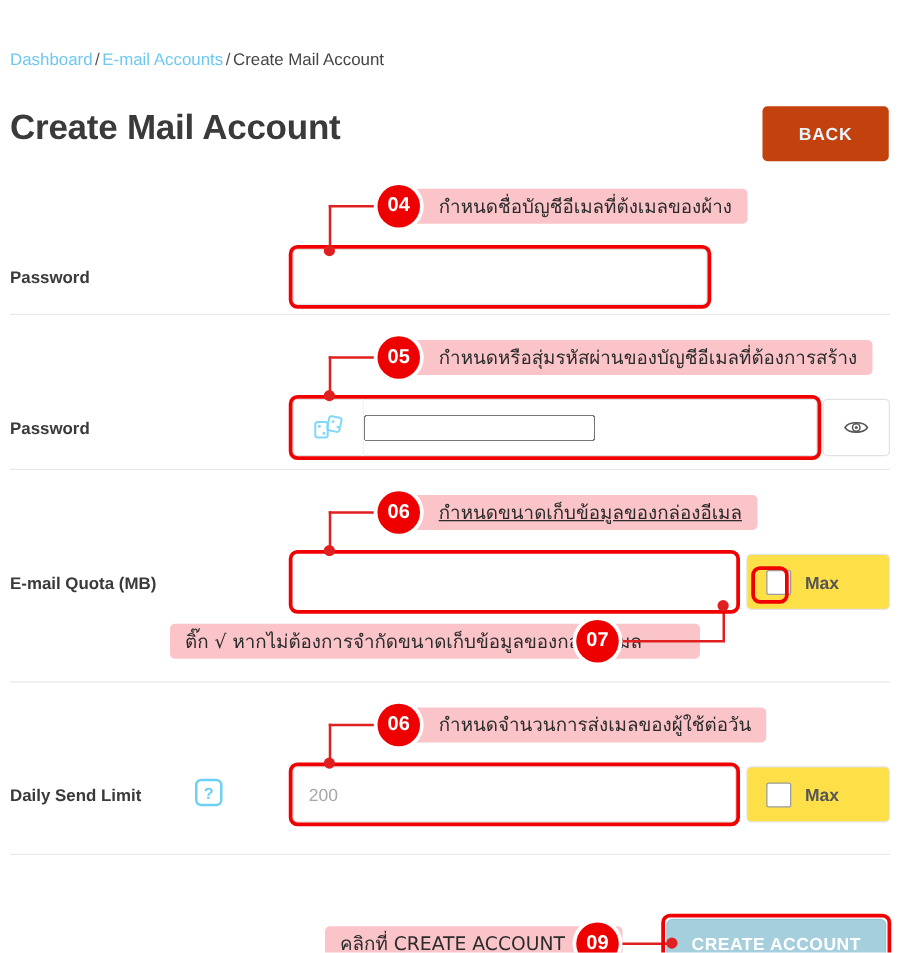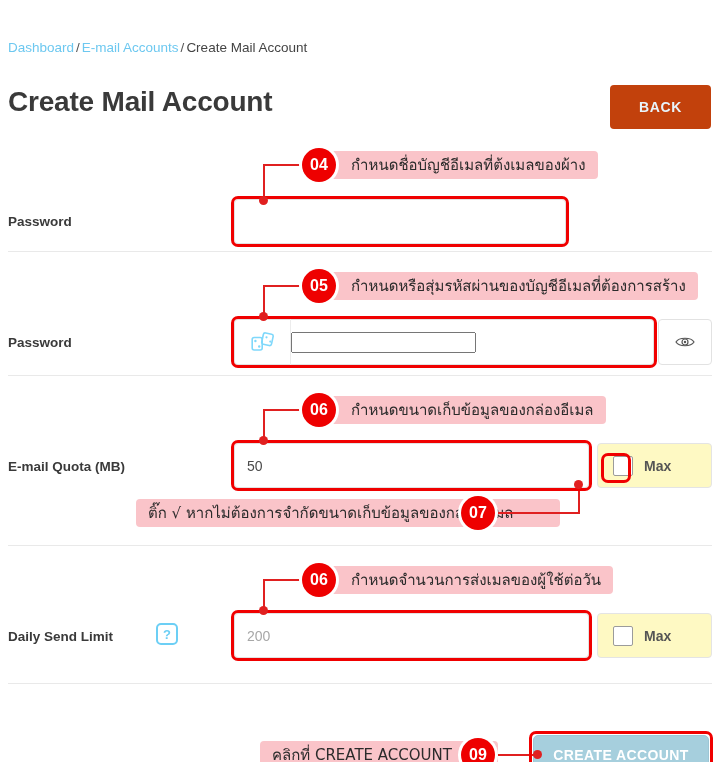--- a/index.html
+++ b/index.html
@@ -80,21 +80,21 @@
   }
   .pw-eye{
     position:absolute;box-sizing:border-box;
     border:1px solid #e2e2e2;border-radius:4px;background:#fff;
     display:flex;align-items:center;justify-content:center;cursor:pointer;
   }
 
   
   .max-box{
     position:absolute;box-sizing:border-box;
-    border:1px solid #e4e4e4;border-radius:4px;background:#fef9c3;
+    border:1px solid #e4e4e4;border-radius:4px;background:#fde047;
     display:flex;align-items:center;gap:11px;padding-left:15px;
   }
   .cb{
     width:20px;height:20px;box-sizing:border-box;
     border:1px solid #9b9b9b;border-radius:2px;background:#fff;
     cursor:pointer;flex:none;
   }
   .max-label{font-size:14px;font-weight:bold;color:#555;}
 
   
@@ -204,23 +204,20 @@
   </div>
   <div class="pw-eye" style="left:658px;top:286px;width:54px;height:46px">
     <svg width="20" height="14" viewBox="0 0 20 14" aria-hidden="true">
       <path d="M1 7 C4 2, 16 2, 19 7 C16 12, 4 12, 1 7 Z" fill="none" stroke="#555" stroke-width="1.2"></path>
       <circle cx="10" cy="7" r="3" fill="none" stroke="#555" stroke-width="1.2"></circle>
       <circle cx="10" cy="7" r="1.2" fill="#555"></circle>
     </svg>
   </div>
 
   <div class="row-label" style="left:8px;top:426px">E-mail Quota (MB)</div>
-  <div class="field-inner" style="left:234px;top:410px;width:355px;height:45px">
-    <input type="text" value="50" style="">
-  </div>
   <div class="max-box" style="left:597px;top:410px;width:115px;height:45px">
     <span class="cb"></span>
     <span class="max-label">Max</span>
   </div>
 
   <div class="row-label" style="left:8px;top:596px">Daily Send Limit</div>
   <div class="help-icon" style="left:156px;top:590px">?</div>
   <div class="field-inner" style="left:234px;top:580px;width:355px;height:45px">
     <input type="text" placeholder="200" style="">
   </div>
@@ -242,21 +239,21 @@
     <div class="dot" style="left:259px;top:163px"></div>
     <div class="hl" style="left:231px;top:163px;width:338px;height:51px"></div>
 
     <div class="callout pad-l" style="left:305px;top:239px;">กำหนดหรือสุ่มรหัสผ่านของบัญชีอีเมลที่ต้องการสร้าง</div>
     <div class="badge" style="left:302px;top:236px">05</div>
     <div class="line-h" style="left:263px;top:252px;width:42px"></div>
     <div class="line-v" style="left:263px;top:252px;height:32px"></div>
     <div class="dot" style="left:259px;top:279px"></div>
     <div class="hl" style="left:231px;top:283px;width:426px;height:52px"></div>
 
-    <div class="callout pad-l" style="left:305px;top:363px;">กำหนดขนาดเก็บข้อมูลของกล่องอีเมล</div>
+    <div class="callout pad-l" style="left:305px;top:363px;text-decoration:underline;">กำหนดขนาดเก็บข้อมูลของกล่องอีเมล</div>
     <div class="badge" style="left:302px;top:360px">06</div>
     <div class="line-h" style="left:263px;top:376px;width:42px"></div>
     <div class="line-v" style="left:263px;top:376px;height:32px"></div>
     <div class="dot" style="left:259px;top:403px"></div>
     <div class="hl" style="left:231px;top:407px;width:361px;height:51px"></div>
 
     <div class="callout pad-r" style="left:136px;top:466px;">ติ๊ก √ หากไม่ต้องการจำกัดขนาดเก็บข้อมูลของกล่องอีเมล</div>
     <div class="badge" style="left:461px;top:463px">07</div>
     <div class="line-h" style="left:495px;top:479px;width:85px"></div>
     <div class="line-v" style="left:578px;top:452px;height:28px"></div>

